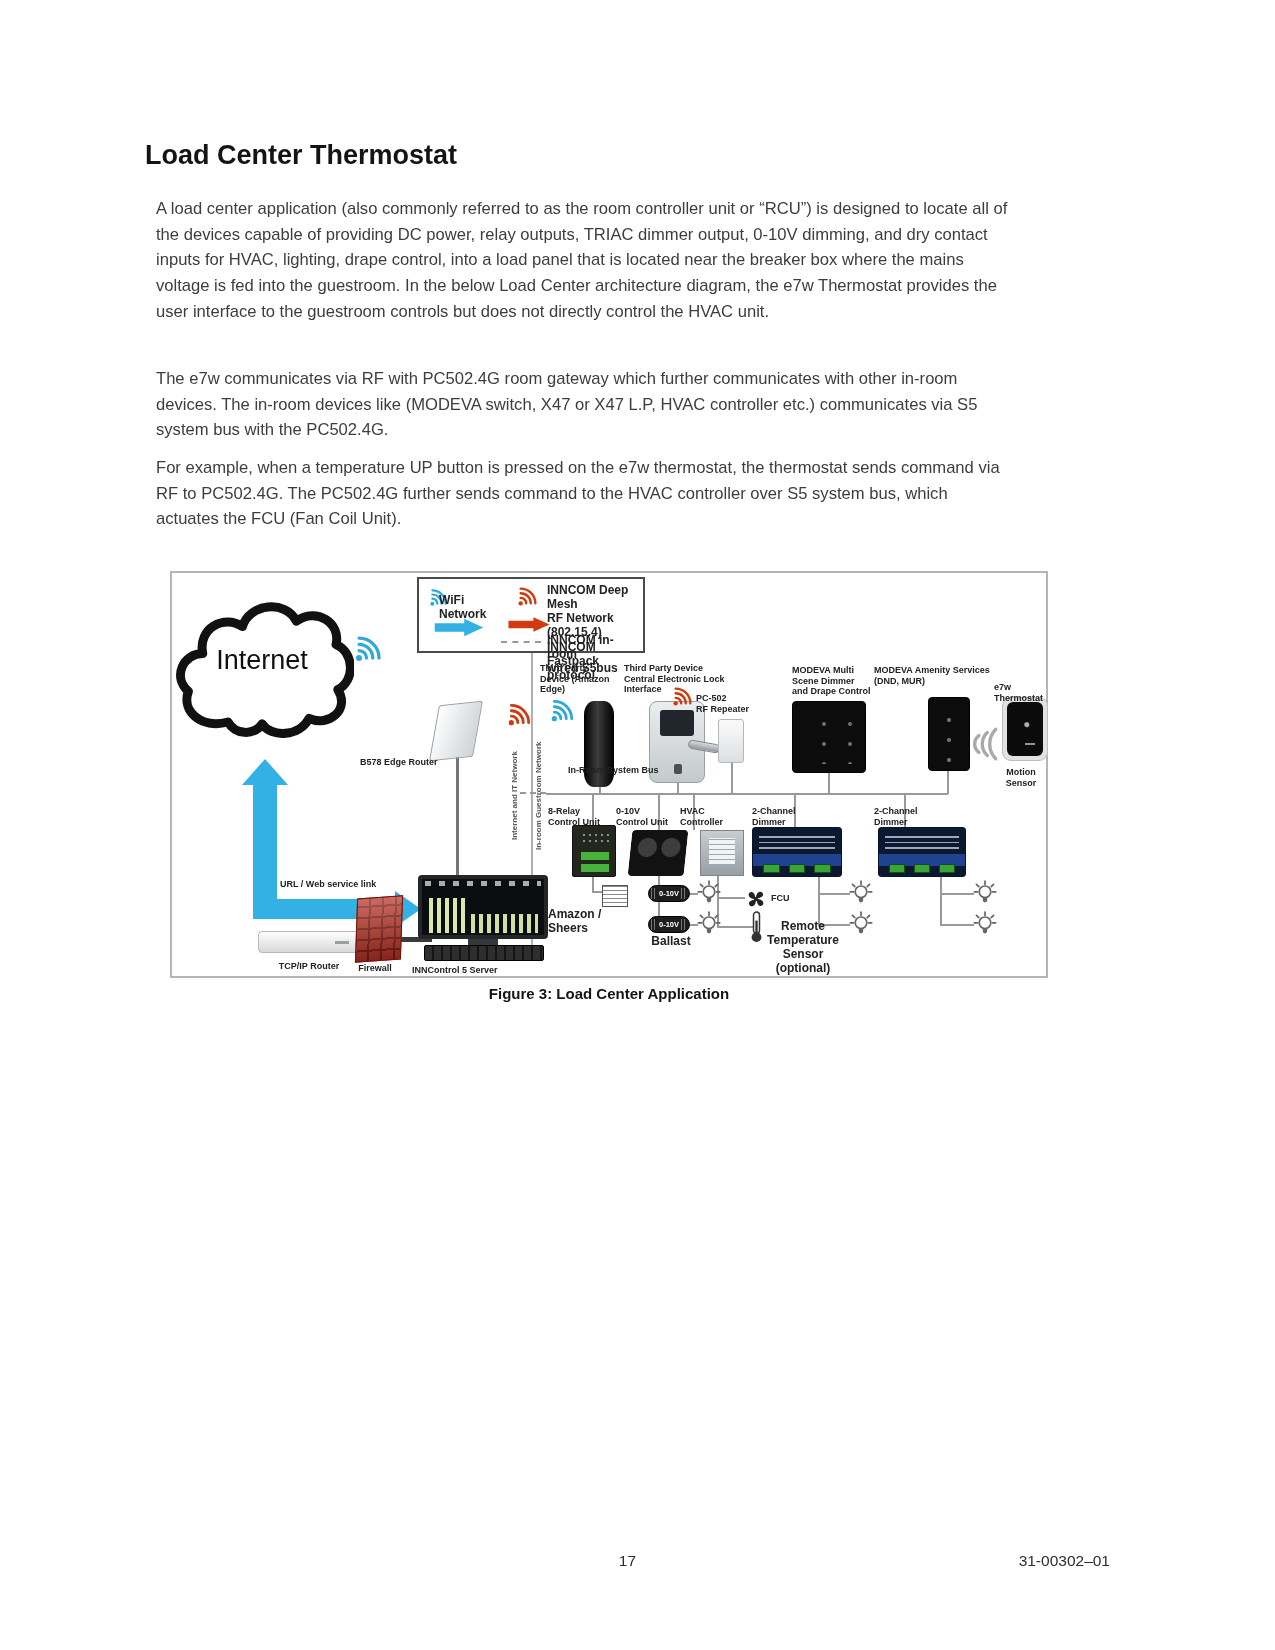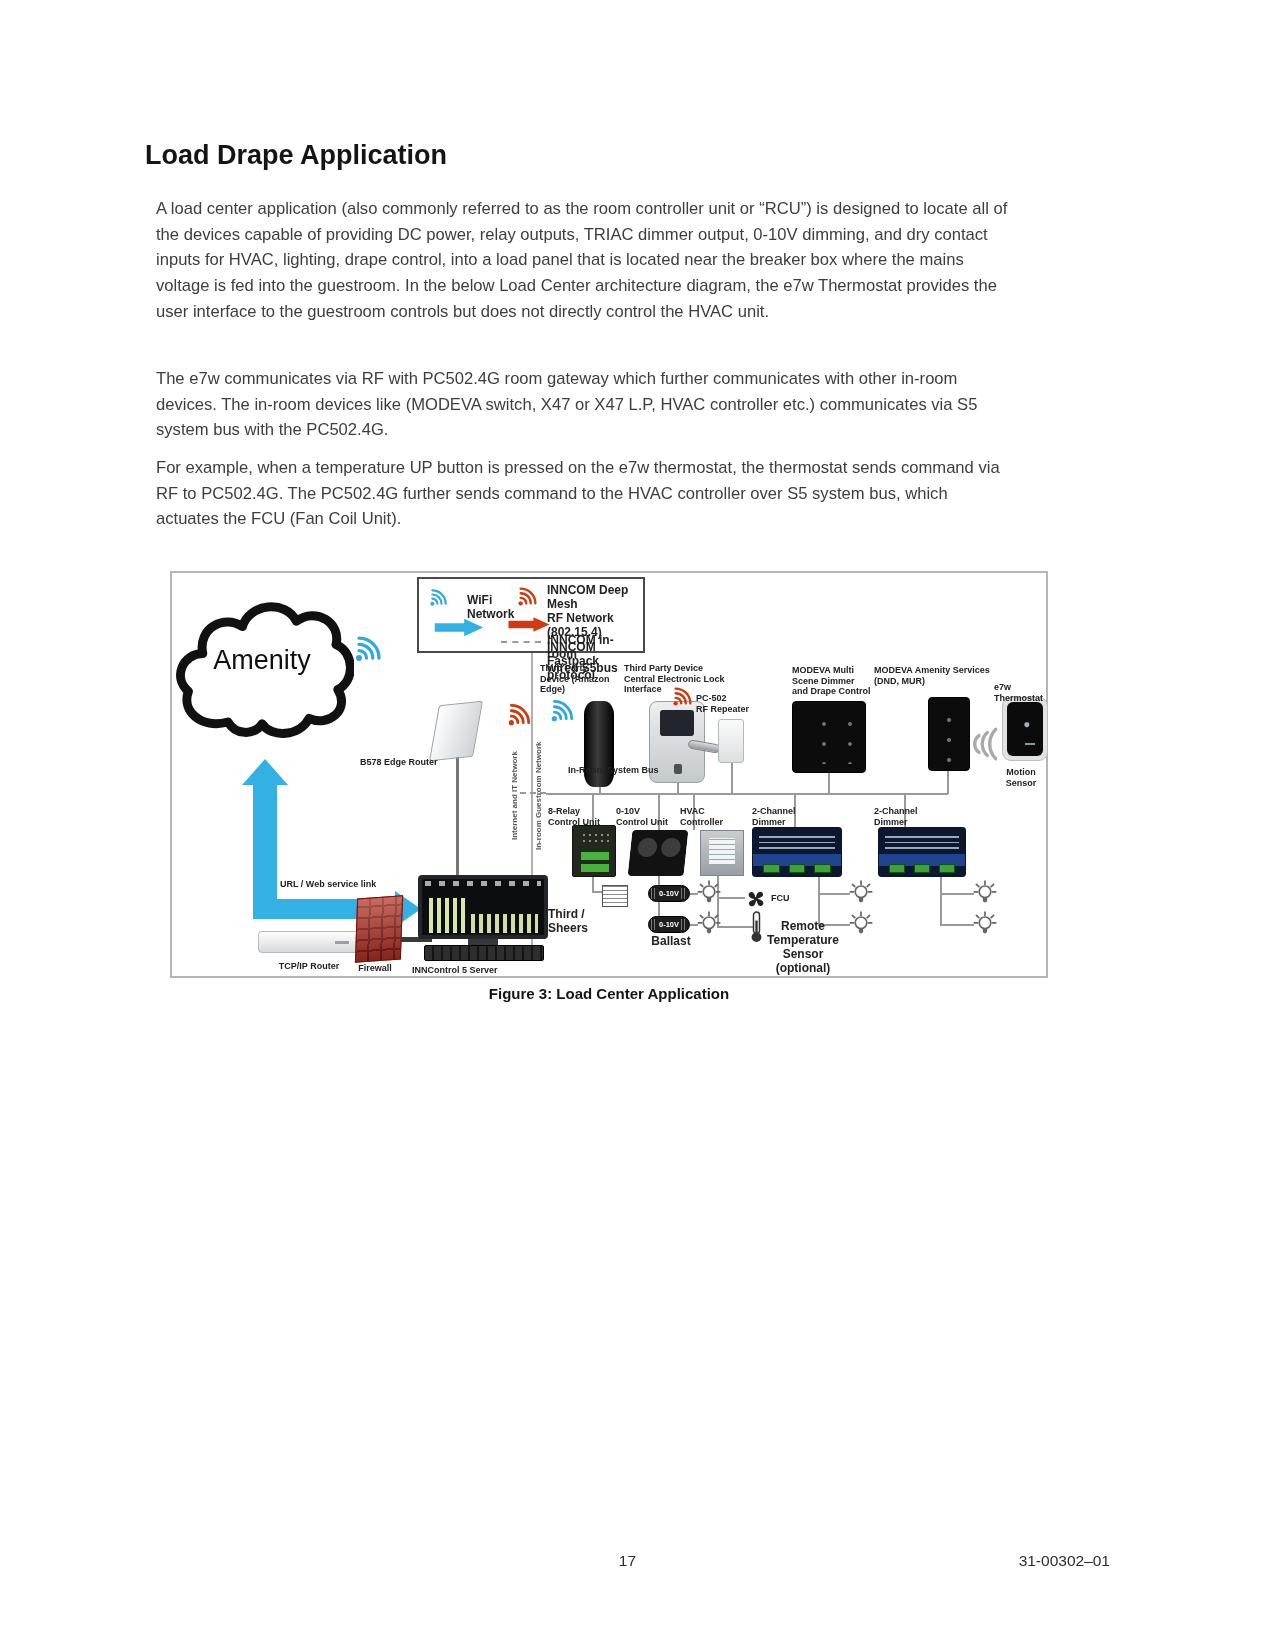--- a/index.html
+++ b/index.html
@@ -183,42 +183,42 @@
     <g id="waves" fill="none" stroke="#a9a9a9" stroke-width="3.2" stroke-linecap="round">
       <path d="M34 6 A20 20 0 0 0 34 34"></path>
       <path d="M26 9 A15 15 0 0 0 26 31"></path>
       <path d="M18 12 A10 10 0 0 0 18 28"></path>
     </g>
   </defs>
 </svg>
 
 <div class="page">
 
-  <h1 class="sec-title">Load Drape Application</h1>
+  <h1 class="sec-title">Load Center Thermostat</h1>
   <p class="par par1">A load center application (also commonly referred to as the room controller unit or “RCU”) is designed to locate all of the devices capable of providing DC power, relay outputs, TRIAC dimmer output, 0-10V dimming, and dry contact inputs for HVAC, lighting, drape control, into a load panel that is located near the breaker box where the mains voltage is fed into the guestroom. In the below Load Center architecture diagram, the e7w Thermostat provides the user interface to the guestroom controls but does not directly control the HVAC unit.</p>
   <p class="par par2">The e7w communicates via RF with PC502.4G room gateway which further communicates with other in-room devices. The in-room devices like (MODEVA switch, X47 or X47 L.P, HVAC controller etc.) communicates via S5 system bus with the PC502.4G.</p>
   <p class="par par3">For example, when a temperature UP button is pressed on the e7w thermostat, the thermostat sends command via RF to PC502.4G. The PC502.4G further sends command to the HVAC controller over S5 system bus, which actuates the FCU (Fan Coil Unit).</p>
 
   <div class="fig">
 
     <div class="cloud-wrap">
       <svg viewBox="0 0 200 180" width="180" height="170">
         <path d="M60 150 C30 158 8 138 16 116 C-2 100 10 74 32 74 C26 46 56 30 76 44 C84 18 124 14 136 38 C158 22 186 40 180 64 C200 72 202 104 182 114 C196 136 172 156 150 146 C140 166 108 168 98 152 C88 166 68 164 60 150 Z" fill="#fff" stroke="#111" stroke-width="10" stroke-linejoin="round"></path>
       </svg>
     </div>
-    <span class="internet-lbl">Amenity</span>
+    <span class="internet-lbl">Internet</span>
     <svg class="wifi blue" style="left:182px;top:60px" width="30" height="30" viewBox="0 0 24 24">
         <use href="#wifi"></use>
       </svg>
 
     <div class="legend">
       <svg class="wifi blue" style="left:10px;top:8px" width="20" height="20" viewBox="0 0 24 24">
           <use href="#wifi"></use>
         </svg>
-      <span class="lbl lbl8" style="left:48px;top:14px;width:60px">WiFi Network</span>
+      <span class="lbl lbl8" style="left:20px;top:14px;width:60px">WiFi Network</span>
       <svg class="arr" style="left:14px;top:38px;color:var(--arrow-blue,#33b1e4)" width="52" height="21" viewBox="0 0 60 24">
           <use href="#arrow"></use>
         </svg>
       <svg class="wifi red" style="left:98px;top:6px" width="22" height="22" viewBox="0 0 24 24">
           <use href="#wifi"></use>
         </svg>
       <span class="lbl lbl8" style="left:128px;top:4px;width:96px">INNCOM Deep Mesh
 RF Network
 (802.15.4)
 INNCOM Fastpack
@@ -332,21 +332,21 @@
       <div class="terms">
           <i></i>
           <i></i>
           <i></i>
         </div>
     </div>
 
     <div class="ln" style="left:420px;top:304px;width:2px;height:15px"></div>
     <div class="ln" style="left:420px;top:318px;width:12px;height:2px"></div>
     <div class="blinds"></div>
-    <span class="lbl lbl8" style="left:376px;top:334px;width:80px">Third / Sheers</span>
+    <span class="lbl lbl8" style="left:376px;top:334px;width:80px">Amazon / Sheers</span>
 
     <div class="ln" style="left:486px;top:303px;width:2px;height:50px"></div>
     <div class="pill" style="left:476px;top:312px">
         <span>0-10V</span>
       </div>
     <div class="pill" style="left:476px;top:343px">
         <span>0-10V</span>
       </div>
     <div class="ln" style="left:518px;top:320px;width:8px;height:2px"></div>
     <div class="ln" style="left:518px;top:351px;width:8px;height:2px"></div>

